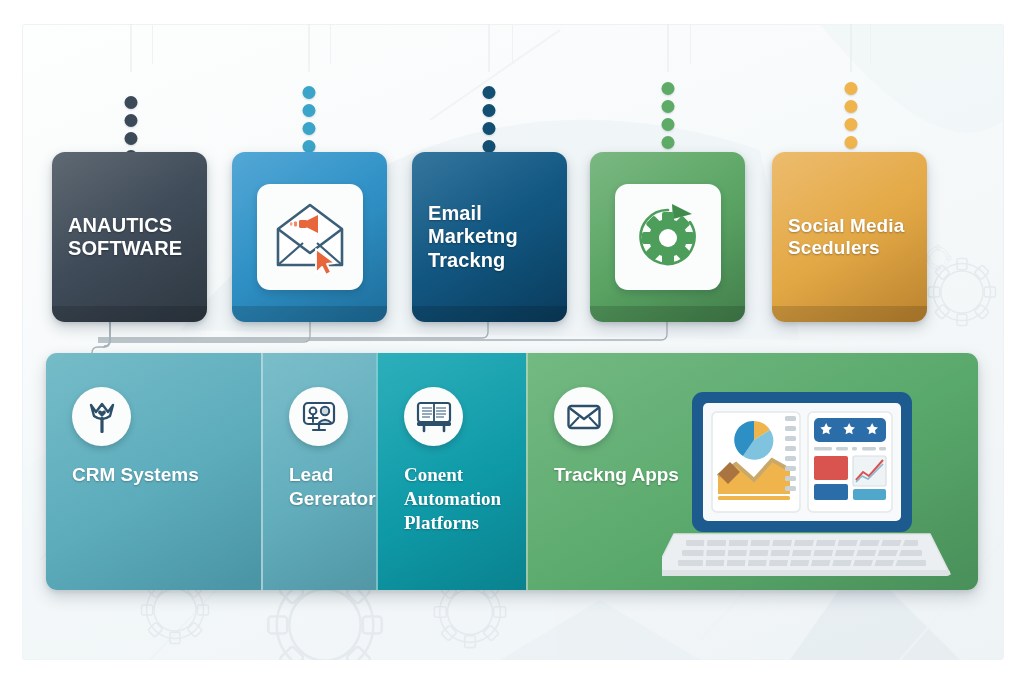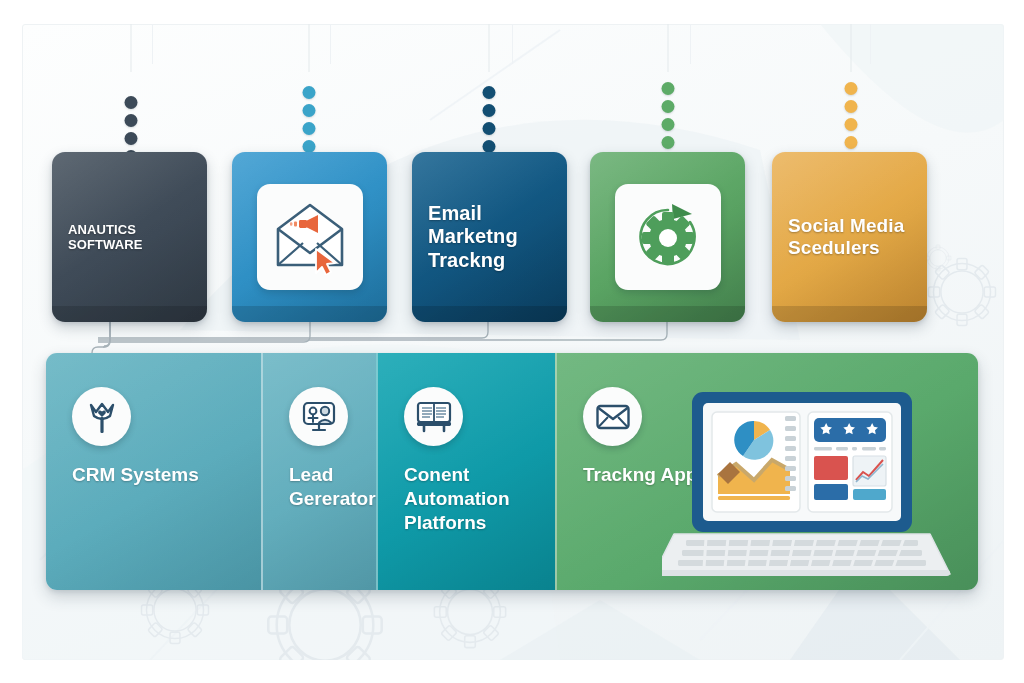--- a/index.html
+++ b/index.html
@@ -235,21 +235,21 @@
   <div class="wire"></div>
   <div class="dot" style="top:58px; background:#f0b44d"></div>
   <div class="dot" style="top:76px; background:#f0b44d"></div>
   <div class="dot" style="top:94px; background:#f0b44d"></div>
   <div class="dot" style="top:112px; background:#f0b44d"></div>
 </div>
 
 <div class="topcard" style="left:52px; top:152px; background:linear-gradient(150deg,#47535f 0%,#3e4a57 55%,#333e49 100%);">
   <div class="sheen"></div>
   <div class="footshade"></div>
-  <div class="label" style="font-size:13px;">ANAUTICS SOFTWARE</div>
+  <div class="label" style="font-size:20px;">ANAUTICS SOFTWARE</div>
 </div>
 
 <div class="topcard" style="left:232px; top:152px; background:linear-gradient(150deg,#3a9bd0 0%,#2e8fc4 55%,#2079ab 100%);">
   <div class="sheen"></div>
   <div class="footshade"></div>
   <div class="iconbox">
     <svg width="80" height="76" viewBox="0 0 80 76" aria-hidden="true">
 
       <path d="M 8 30 L 40 6 L 72 30 L 72 66 L 8 66 Z" fill="#ffffff" stroke="#3b5f79" stroke-width="2.6" stroke-linejoin="round"></path>
       <path d="M 8 30 L 40 54 L 72 30" fill="none" stroke="#3b5f79" stroke-width="2.6" stroke-linejoin="round"></path>
@@ -327,21 +327,21 @@
         <circle cx="13" cy="11" r="3.4" fill="#ffffff" stroke="#2c4f6b" stroke-width="2"></circle>
         <path d="M 13 14.6 L 13 22 M 8.5 18 L 17.5 18" stroke="#2c4f6b" stroke-width="2" stroke-linecap="round"></path>
         <circle cx="25" cy="11" r="4.2" fill="#cdd9e1" stroke="#2c4f6b" stroke-width="2"></circle>
         <path d="M 18.5 23 Q 25 16.5 31.5 23" fill="#cdd9e1" stroke="#2c4f6b" stroke-width="2" stroke-linejoin="round"></path>
         <path d="M 19 24 L 19 30 M 13 30 L 25 30" stroke="#2c4f6b" stroke-width="2.2" stroke-linecap="round"></path>
       </svg>
     </div>
     <div class="slabel">Lead Gererators</div>
   </div>
 
-  <div class="seg" style="width:179px; background:linear-gradient(150deg,#15a6b3 0%,#0f9aa8 55%,#0a8c99 100%);">
+  <div class="seg" style="width:150px; background:linear-gradient(150deg,#15a6b3 0%,#0f9aa8 55%,#0a8c99 100%);font-family:Liberation Serif, serif;">
     <div class="gloss"></div>
     <div class="badge">
       <svg width="38" height="34" viewBox="0 0 38 34" aria-hidden="true">
         <rect x="3" y="3" width="32" height="19" rx="2.5" fill="#ffffff" stroke="#2c4f6b" stroke-width="2.2"></rect>
         <g stroke="#6f8ea5" stroke-width="1.5">
           <path d="M 7 8 H 17 M 7 11 H 17 M 7 14 H 17 M 7 17 H 15"></path>
           <path d="M 21 8 H 31 M 21 11 H 31 M 21 14 H 31 M 21 17 H 29"></path>
         </g>
         <path d="M 19 4 V 21" stroke="#2c4f6b" stroke-width="1.8"></path>
         <rect x="2" y="22" width="34" height="4" rx="1.4" fill="#2c4f6b"></rect>

